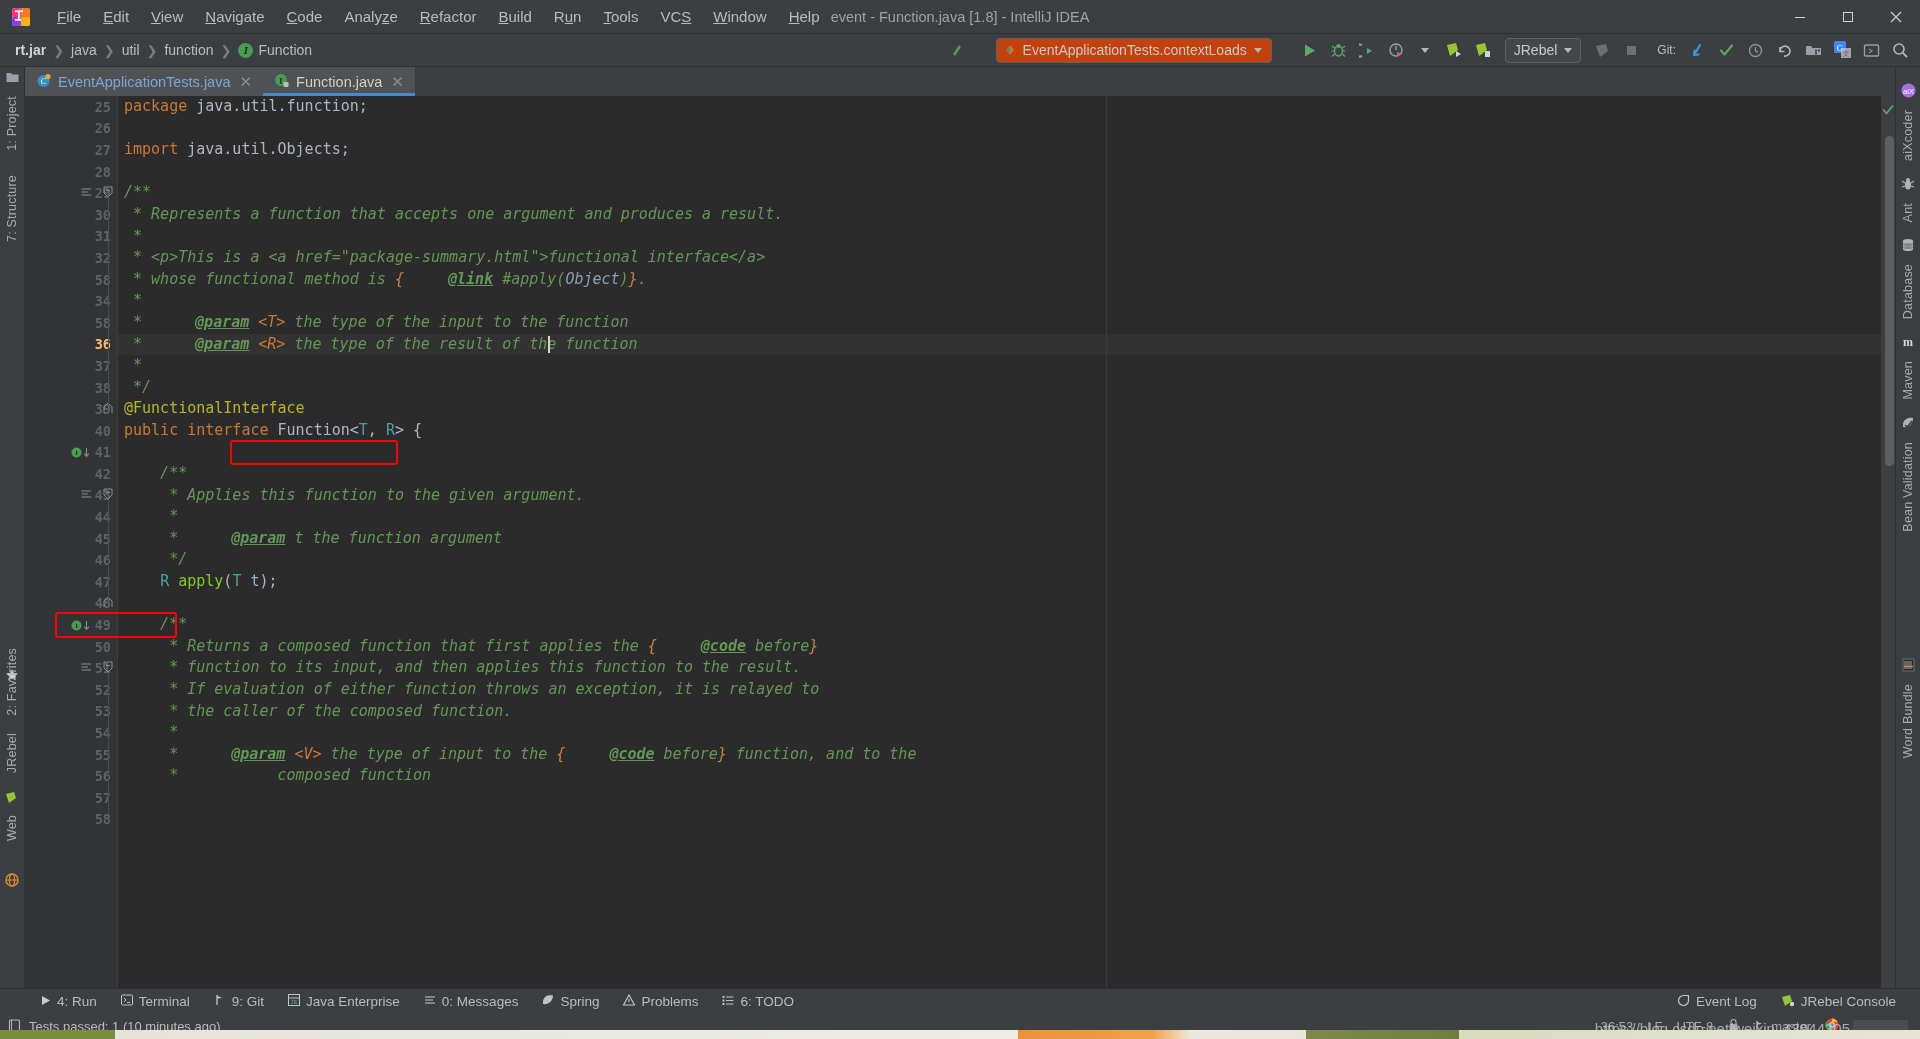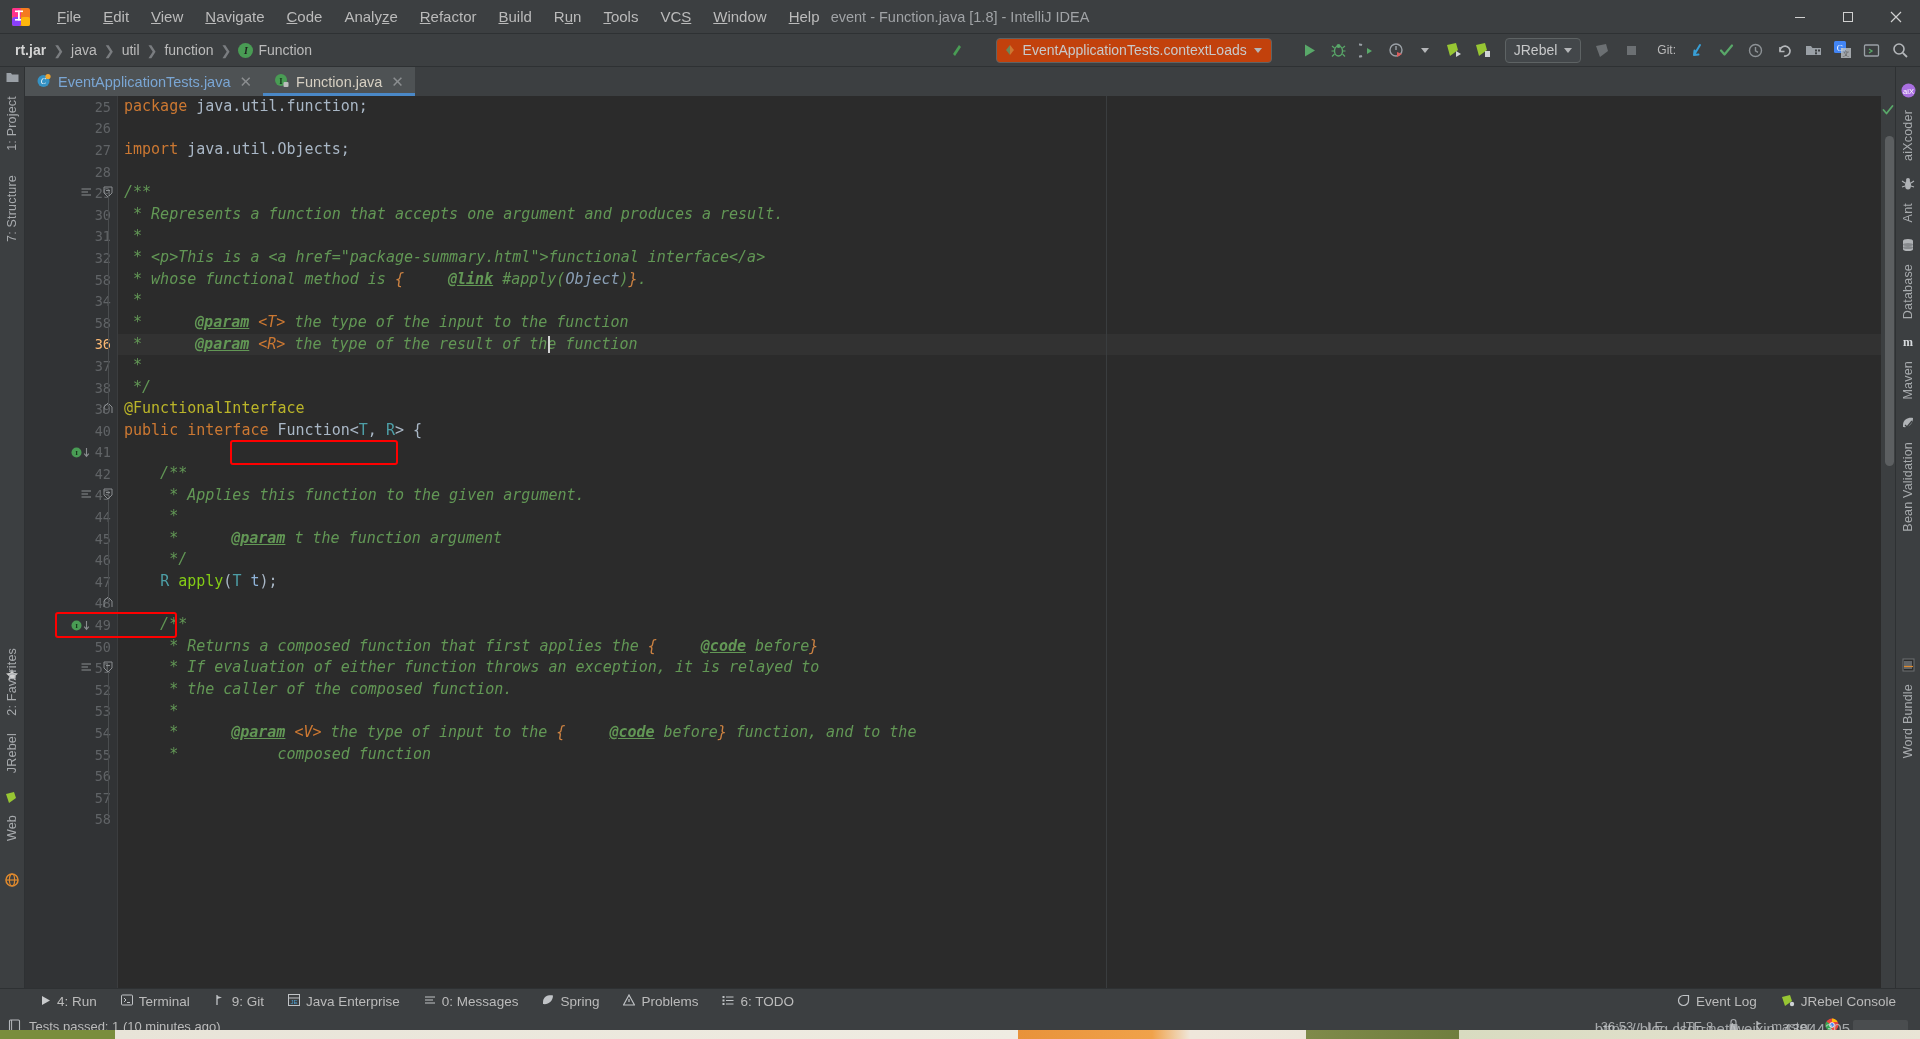--- a/index.html
+++ b/index.html
@@ -109,21 +109,21 @@
   .editor { flex: 1 1 auto; position: relative; display: flex; min-height: 0; overflow: hidden; background: #2b2b2b; }
   .gutter {
     width: 92px; flex: 0 0 92px; background: #313335; position: relative;
     font-family: "DejaVu Sans Mono", monospace; font-size: 13.5px;
   }
   .gutter-line {
     height: 21.6px; display: flex; align-items: center; justify-content: flex-end;
     color: #606366; padding-right: 6px; position: relative;
   }
   .gutter-line.cur { color: #fdba74; }
-  .gutter-line .lnum { width: 24px; text-align: right; }
+  .gutter-line .lnum { width: 24px; text-align: right; font-weight: bold; }
   .codearea {
     flex: 1 1 auto; position: relative; background: #2b2b2b; overflow: hidden;
     font-family: "DejaVu Sans Mono", monospace; font-size: 15px;
     border-left: 1px solid #3b3d3f;
   }
   .cline { height: 21.6px; line-height: 21.6px; white-space: pre; padding-left: 6px; }
   .cline.hl { background: #323232; }
 
   
   .kw { color: #cc7832; }
@@ -617,20 +617,21 @@
             <div class="cline">&nbsp;</div>
             <div class="cline"><span class="doc">    /**</span></div>
             <div class="cline"><span class="doc">     * Applies this function to the given argument.</span></div>
             <div class="cline"><span class="doc">     *</span></div>
             <div class="cline"><span class="doc">     * </span><span class="doctag">@param</span><span class="doc"> t the function argument</span></div>
             <div class="cline"><span class="doc">     */</span></div>
             <div class="cline"><span class="s">    </span><span class="gen">R</span><span class="s"> </span><span class="mth">apply</span><span class="punc">(</span><span class="gen">T</span><span class="s"> </span><span class="prm">t</span><span class="punc">);</span></div>
             <div class="cline">&nbsp;</div>
             <div class="cline"><span class="doc">    /**</span></div>
             <div class="cline"><span class="doc">     * Returns a composed function that first applies the </span><span class="docbrace">{</span><span class="doctag">@code</span><span class="doc"> before</span><span class="docbrace">}</span></div>
+            <div class="cline"><span class="doc">     * function to its input, and then applies this function to the result.</span></div>
             <div class="cline"><span class="doc">     * If evaluation of either function throws an exception, it is relayed to</span></div>
             <div class="cline"><span class="doc">     * the caller of the composed function.</span></div>
             <div class="cline"><span class="doc">     *</span></div>
             <div class="cline"><span class="doc">     * </span><span class="doctag">@param</span><span class="doc"> </span><span class="docparam">&lt;V&gt;</span><span class="doc"> the type of input to the </span><span class="docbrace">{</span><span class="doctag">@code</span><span class="doc"> before</span><span class="docbrace">}</span><span class="doc"> function, and to the</span></div>
             <div class="cline"><span class="doc">     *           composed function</span></div>
             <div class="caret" style="left: 430px; top: 239.6px; height: 17.6px;"></div>
           </div>
         <div class="stripe">
           <div class="ok">
             <svg width="12" height="12" viewBox="0 0 12 12">

